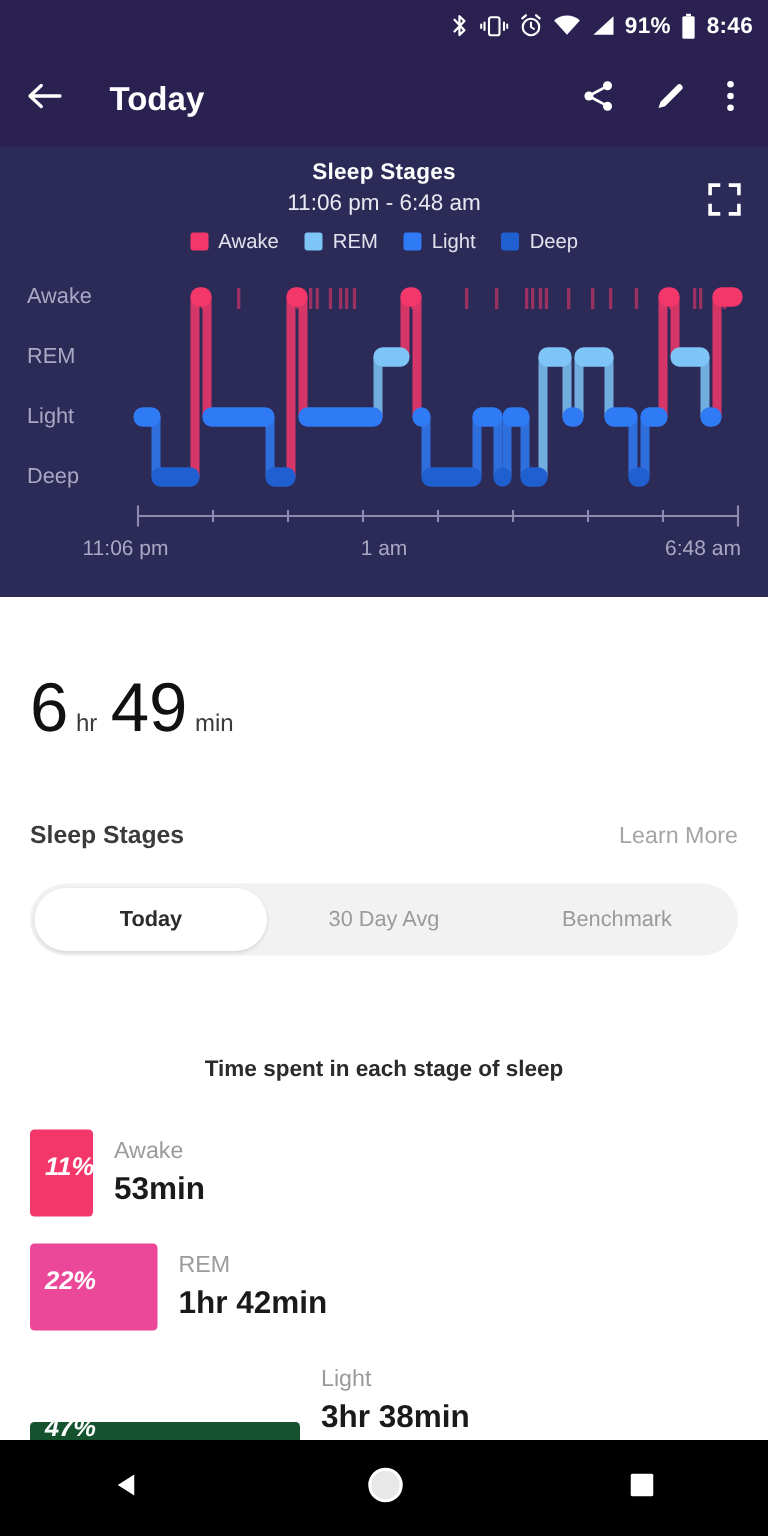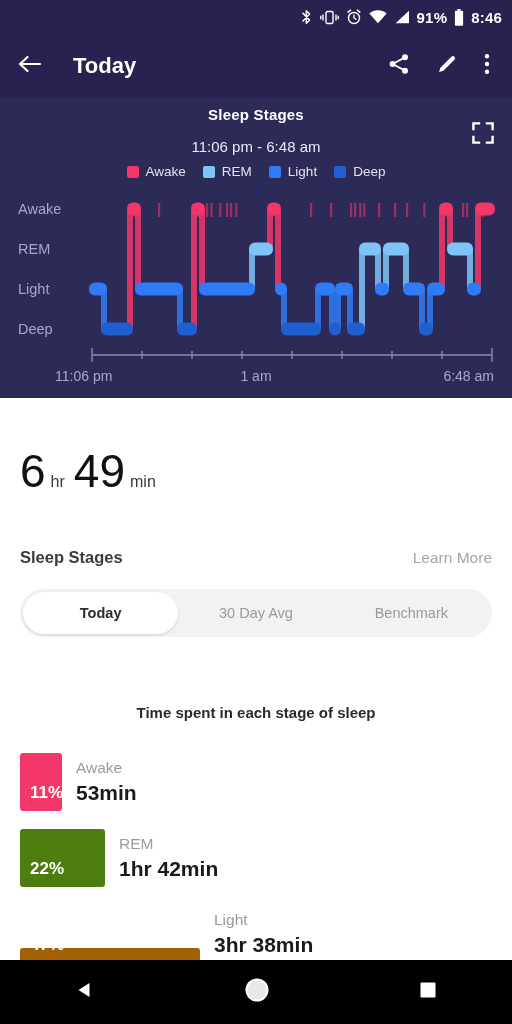--- a/index.html
+++ b/index.html
@@ -32,21 +32,21 @@
 
   
   .chartpanel {
     position:relative; background:#2c2a57; height:300px; padding-top:8px;
   }
   .chart-title {
     text-align:center; color:#fff; font-size:15px; font-weight:bold;
     letter-spacing:.2px;
   }
   .chart-range {
-    text-align:center; color:#e9e9f2; font-size:15px; margin-top:15px;
+    text-align:center; color:#e9e9f2; font-size:15px; margin-top:4px;
   }
   .expand-icon { position:absolute; right:18px; top:24px; }
 
   .legend {
     display:flex; justify-content:center; align-items:center;
     gap:17px; margin-top:9px;
   }
   .legend-item { display:flex; align-items:center; gap:7px; }
   .legend-swatch { width:12px; height:12px; border-radius:2px; display:block; }
   .legend-label { color:#e2e2ee; font-size:13.5px; }
@@ -100,21 +100,21 @@
 
   .subtitle {
     text-align:center; font-size:15px; font-weight:bold; color:#2b2b2b;
     margin-top:67px;
   }
 
   .bars { margin-top:32px; }
   .bar-row { display:flex; align-items:stretch; margin-bottom:18px; height:58px; }
   .bar {
     border-radius:3px; position:relative; flex:0 0 auto;
-    display:flex; align-items:flex-end;
+    display:flex; align-items:center;font-style:italic;
   }
   .bar-pct {
     color:#fff; font-size:17px; font-weight:bold;
     padding:0 0 8px 10px;
   }
   .bar-info { display:flex; flex-direction:column; justify-content:flex-end;
               padding-left:14px; padding-bottom:5px; }
   .bar-stage { font-size:15.5px; color:#9b9b9b; line-height:1.35; }
   .bar-dur { font-size:21px; color:#1a1a1a; font-weight:bold; line-height:1.3; }
 
@@ -360,31 +360,31 @@
           <div class="bar" style="background:#f4376a; width:42px;">
             <span class="bar-pct">11%</span>
           </div>
           <div class="bar-info">
             <span class="bar-stage">Awake</span>
             <span class="bar-dur">53min</span>
           </div>
         </div>
 
         <div class="bar-row">
-          <div class="bar" style="background:#4d7c0f; width:85px;">
+          <div class="bar" style="background:#ec4899; width:85px;">
             <span class="bar-pct">22%</span>
           </div>
           <div class="bar-info">
             <span class="bar-stage">REM</span>
             <span class="bar-dur">1hr 42min</span>
           </div>
         </div>
 
         <div class="bar-row">
-          <div class="bar" style="background:#a16207; width:180px;margin-top:43px;">
+          <div class="bar" style="background:#14532d; width:180px;margin-top:43px;">
             <span class="bar-pct">47%</span>
           </div>
           <div class="bar-info">
             <span class="bar-stage">Light</span>
             <span class="bar-dur">3hr 38min</span>
           </div>
         </div>
 
       </div>
     </div>

